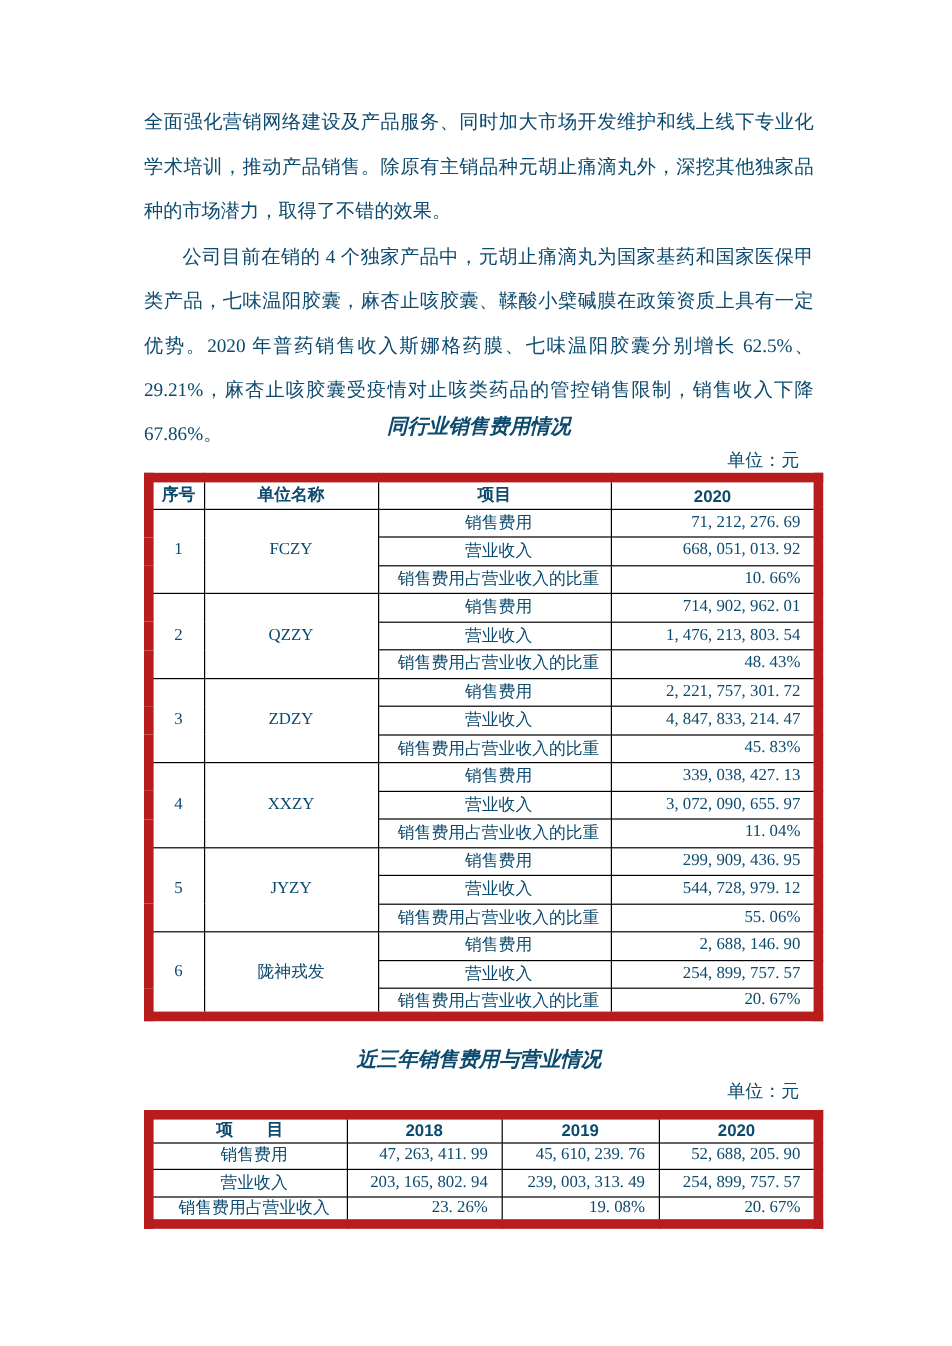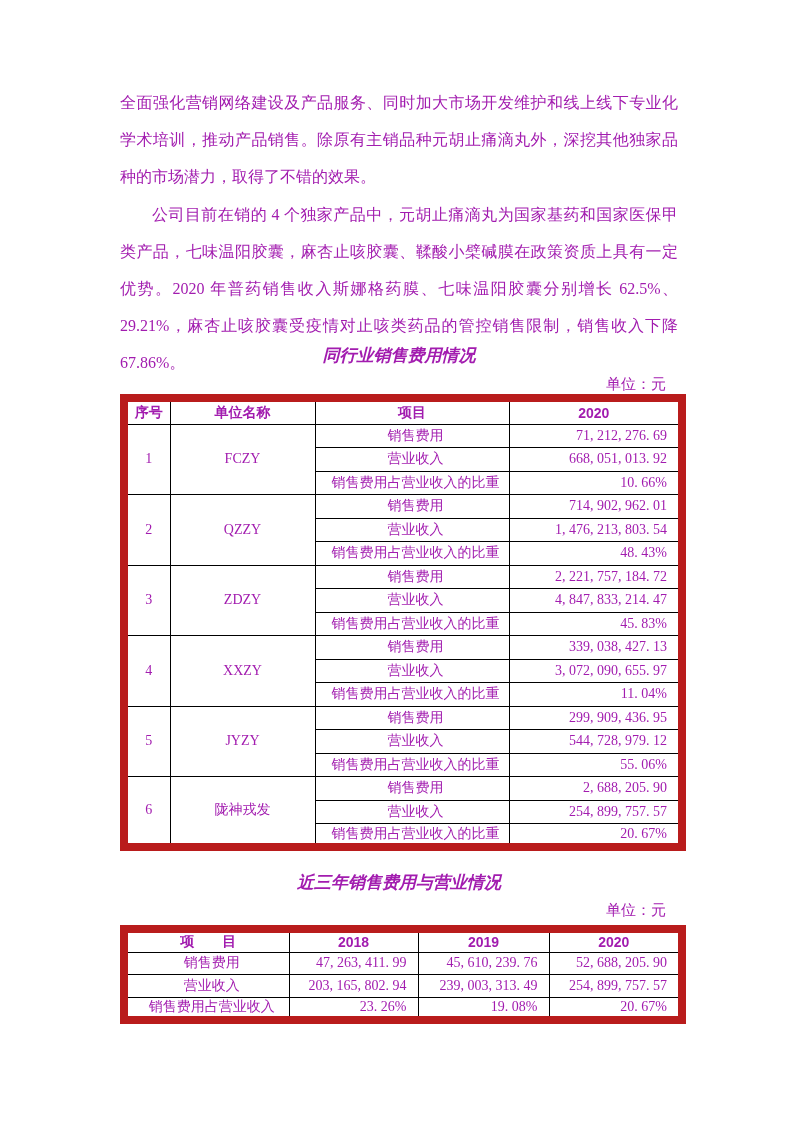--- a/index.html
+++ b/index.html
@@ -1,21 +1,21 @@
 <!DOCTYPE html>
 <html><head>
 <meta charset="utf-8">
 <style>
   html, body { margin: 0; padding: 0; background: #ffffff; }
   .page {
     position: relative;
     width: 793px;
     height: 1036px;
     background: #ffffff;
-    color: #a21caf;
+    color: #0c4a6e;
     font-family: "Liberation Serif", "DejaVu Serif", serif;
     margin: 0 auto;
     overflow: hidden;
   }
   .body-text {
     position: absolute;
     left: 120px;
     width: 558px;
     margin: 0;
     font-size: 16px;
@@ -133,21 +133,21 @@
       </tr>
       <tr>
         <td class="c-label">销售费用占营业收入的比重</td>
         <td class="c-val">48. 43%</td>
       </tr>
 
       <tr>
         <td rowspan="3" class="c-center">3</td>
         <td rowspan="3" class="c-center">ZDZY</td>
         <td class="c-label">销售费用</td>
-        <td class="c-val">2, 221, 757, 184. 72</td>
+        <td class="c-val">2, 221, 757, 301. 72</td>
       </tr>
       <tr>
         <td class="c-label">营业收入</td>
         <td class="c-val">4, 847, 833, 214. 47</td>
       </tr>
       <tr>
         <td class="c-label">销售费用占营业收入的比重</td>
         <td class="c-val">45. 83%</td>
       </tr>
 
@@ -178,21 +178,21 @@
       </tr>
       <tr>
         <td class="c-label">销售费用占营业收入的比重</td>
         <td class="c-val">55. 06%</td>
       </tr>
 
       <tr>
         <td rowspan="3" class="c-center">6</td>
         <td rowspan="3" class="c-center">陇神戎发</td>
         <td class="c-label">销售费用</td>
-        <td class="c-val">2, 688, 205. 90</td>
+        <td class="c-val">2, 688, 146. 90</td>
       </tr>
       <tr>
         <td class="c-label">营业收入</td>
         <td class="c-val">254, 899, 757. 57</td>
       </tr>
       <tr>
         <td class="c-label">销售费用占营业收入的比重</td>
         <td class="c-val">20. 67%</td>
       </tr>
     </tbody>

